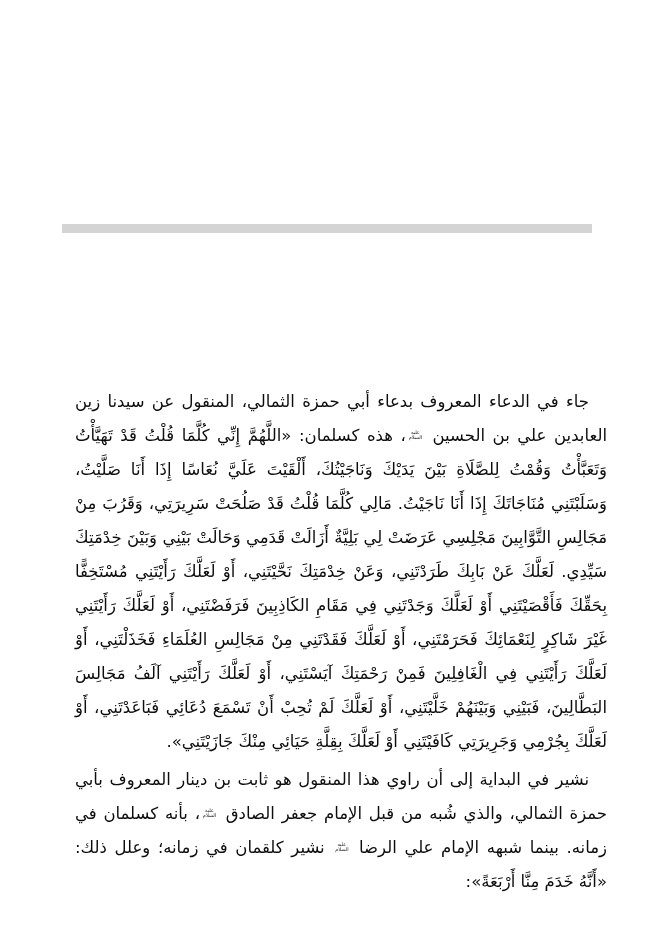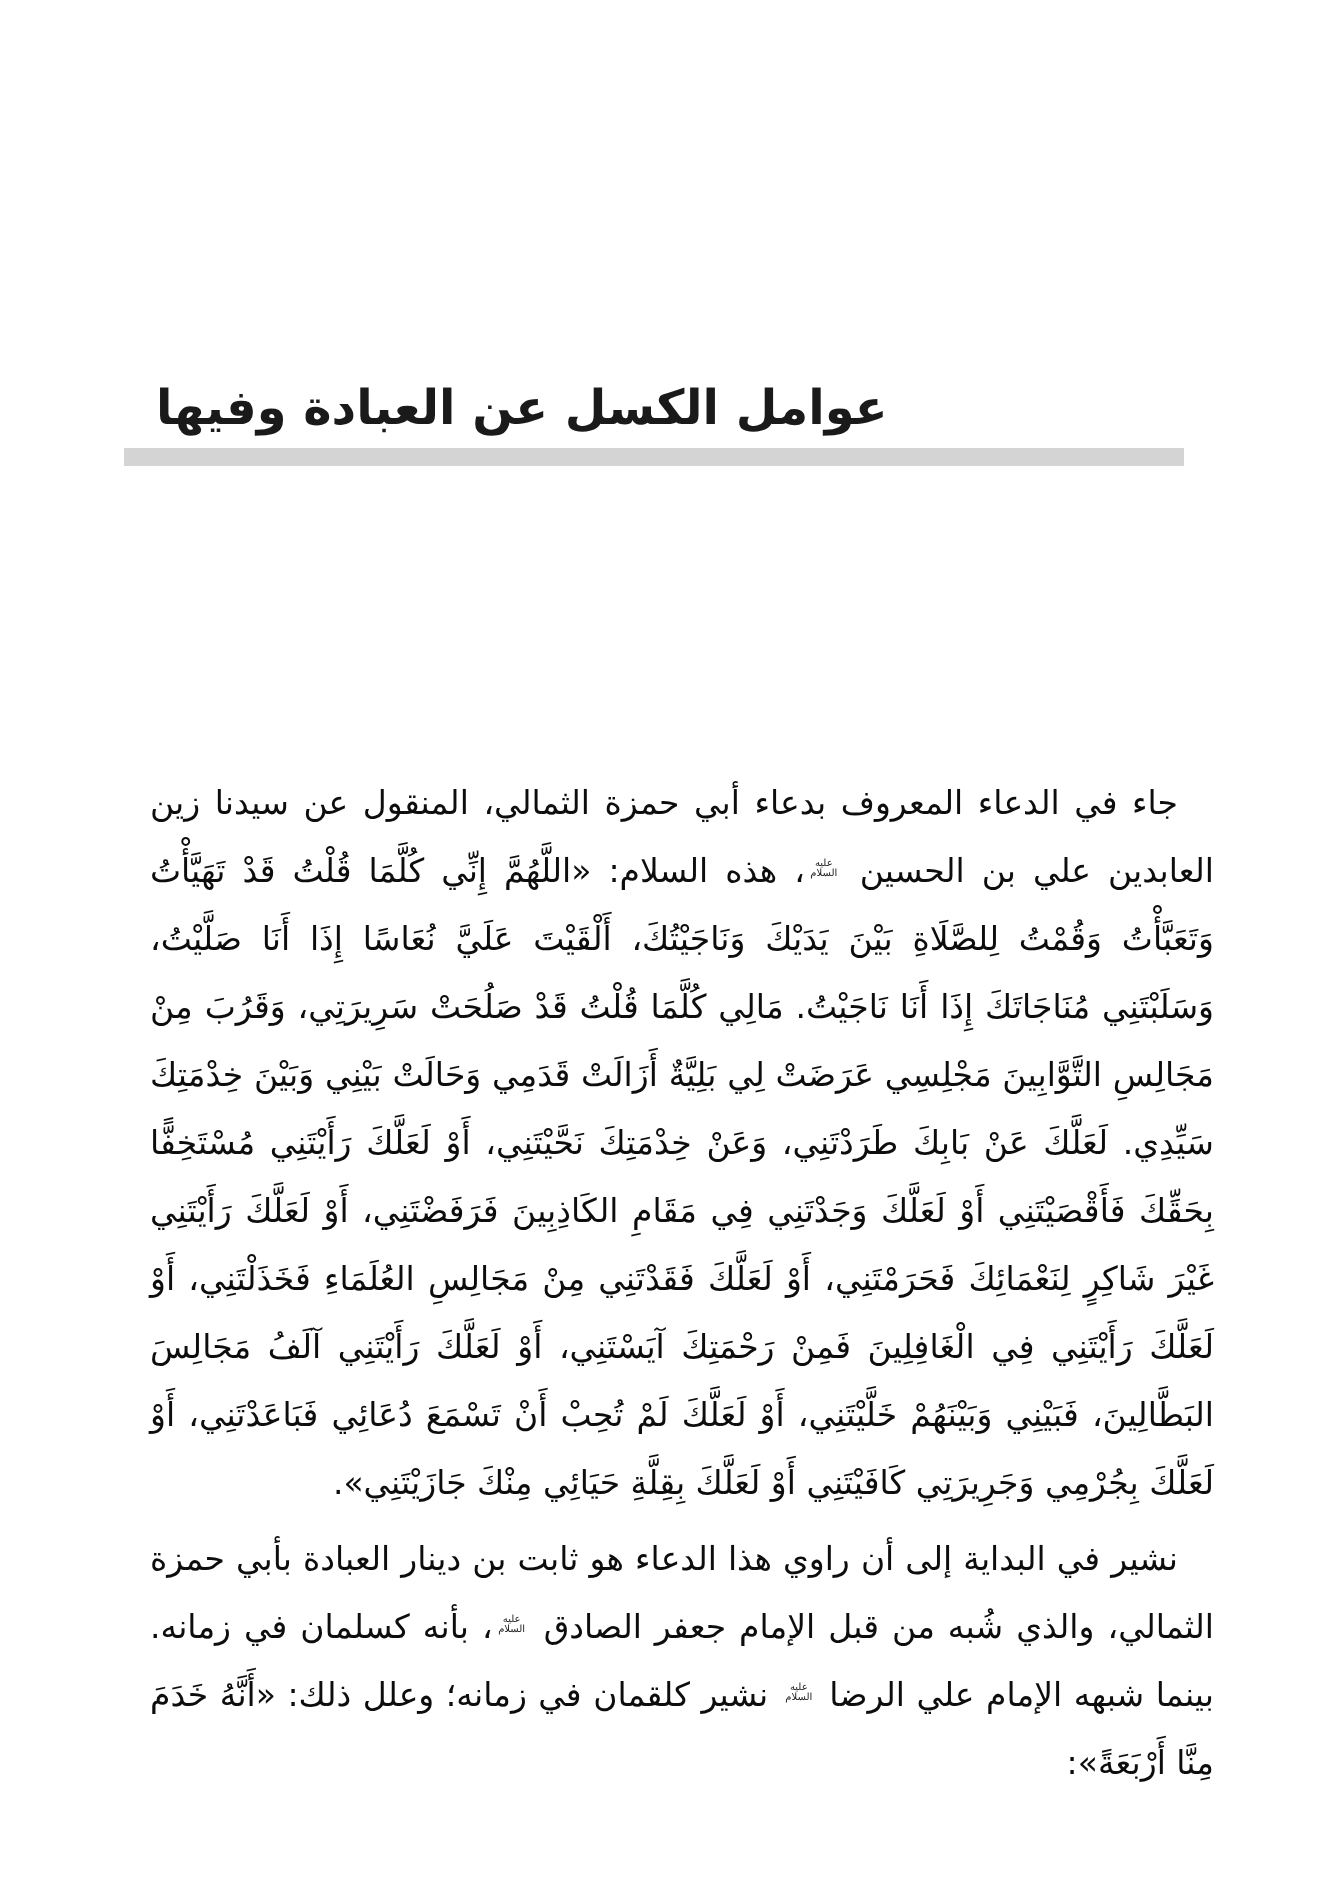--- a/index.html
+++ b/index.html
@@ -83,33 +83,32 @@
     text-indent: 0;
   }
 </style>
 </head>
 <body>
 
 <div class="page">
 
   <header class="chapter-header">
     <div class="title-rule"></div>
-    <h1 class="chapter-title">عوامل الكسل عن العبادة وفيها</h1>
   </header>
 
   <main class="body-text">
 
     <p>
       <span>جاء في الدعاء المعروف بدعاء أبي حمزة الثمالي، المنقول عن سيدنا زين العابدين علي بن الحسين</span>
-      <span class="honorific"><span>عليه السلام</span></span><span>، هذه السلام:</span>
+      <span class="honorific"><span>عليه السلام</span></span><span>، هذه كسلمان:</span>
       <span class="dua-text">«اللَّهُمَّ إِنِّي كُلَّمَا قُلْتُ قَدْ تَهَيَّأْتُ وَتَعَبَّأْتُ وَقُمْتُ لِلصَّلَاةِ بَيْنَ يَدَيْكَ وَنَاجَيْتُكَ، أَلْقَيْتَ عَلَيَّ نُعَاسًا إِذَا أَنَا صَلَّيْتُ، وَسَلَبْتَنِي مُنَاجَاتَكَ إِذَا أَنَا نَاجَيْتُ. مَالِي كُلَّمَا قُلْتُ قَدْ صَلُحَتْ سَرِيرَتِي، وَقَرُبَ مِنْ مَجَالِسِ التَّوَّابِينَ مَجْلِسِي عَرَضَتْ لِي بَلِيَّةٌ أَزَالَتْ قَدَمِي وَحَالَتْ بَيْنِي وَبَيْنَ خِدْمَتِكَ سَيِّدِي. لَعَلَّكَ عَنْ بَابِكَ طَرَدْتَنِي، وَعَنْ خِدْمَتِكَ نَحَّيْتَنِي، أَوْ لَعَلَّكَ رَأَيْتَنِي مُسْتَخِفًّا بِحَقِّكَ فَأَقْصَيْتَنِي أَوْ لَعَلَّكَ وَجَدْتَنِي فِي مَقَامِ الكَاذِبِينَ فَرَفَضْتَنِي، أَوْ لَعَلَّكَ رَأَيْتَنِي غَيْرَ شَاكِرٍ لِنَعْمَائِكَ فَحَرَمْتَنِي، أَوْ لَعَلَّكَ فَقَدْتَنِي مِنْ مَجَالِسِ العُلَمَاءِ فَخَذَلْتَنِي، أَوْ لَعَلَّكَ رَأَيْتَنِي فِي الْغَافِلِينَ فَمِنْ رَحْمَتِكَ آيَسْتَنِي، أَوْ لَعَلَّكَ رَأَيْتَنِي آلَفُ مَجَالِسَ البَطَّالِينَ، فَبَيْنِي وَبَيْنَهُمْ خَلَّيْتَنِي، أَوْ لَعَلَّكَ لَمْ تُحِبْ أَنْ تَسْمَعَ دُعَائِي فَبَاعَدْتَنِي، أَوْ لَعَلَّكَ بِجُرْمِي وَجَرِيرَتِي كَافَيْتَنِي أَوْ لَعَلَّكَ بِقِلَّةِ حَيَائِي مِنْكَ جَازَيْتَنِي».</span>
     </p>
 
     <p>
-      <span>نشير في البداية إلى أن راوي هذا الدعاء هو ثابت بن دينار العبادة بأبي حمزة الثمالي، والذي شُبه من قبل الإمام جعفر الصادق</span>
+      <span>نشير في البداية إلى أن راوي هذا المنقول هو ثابت بن دينار المعروف بأبي حمزة الثمالي، والذي شُبه من قبل الإمام جعفر الصادق</span>
       <span class="honorific"><span>عليه السلام</span></span><span>، بأنه كسلمان في زمانه. بينما شبهه الإمام علي الرضا</span>
       <span class="honorific"><span>عليه السلام</span></span>
       <span>نشير كلقمان في زمانه؛ وعلل ذلك:</span>
       <span class="inline-quote">«أَنَّهُ خَدَمَ مِنَّا أَرْبَعَةً»:</span>
     </p>
 
   </main>
 
 </div>
 

